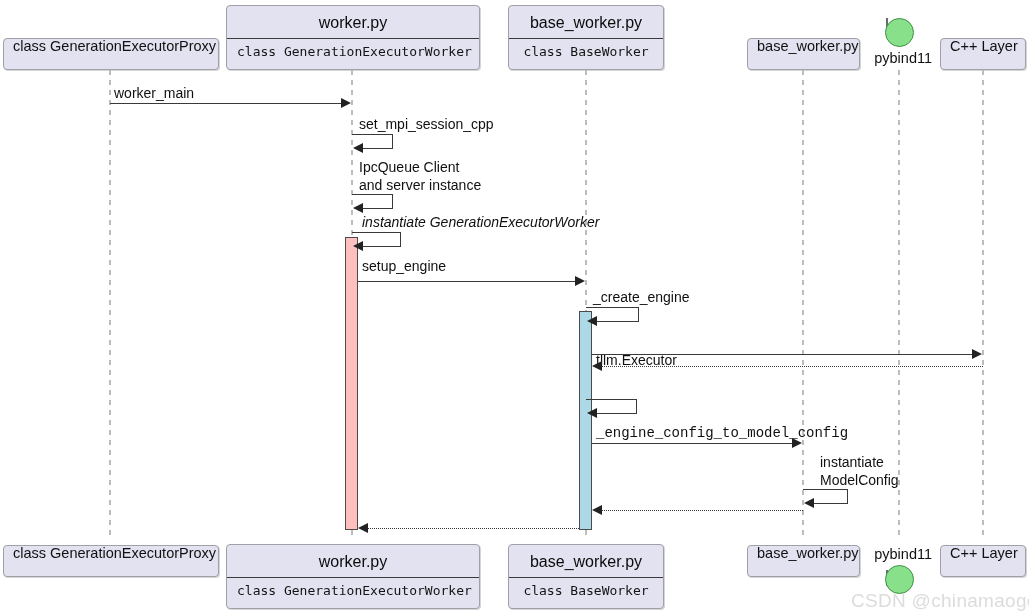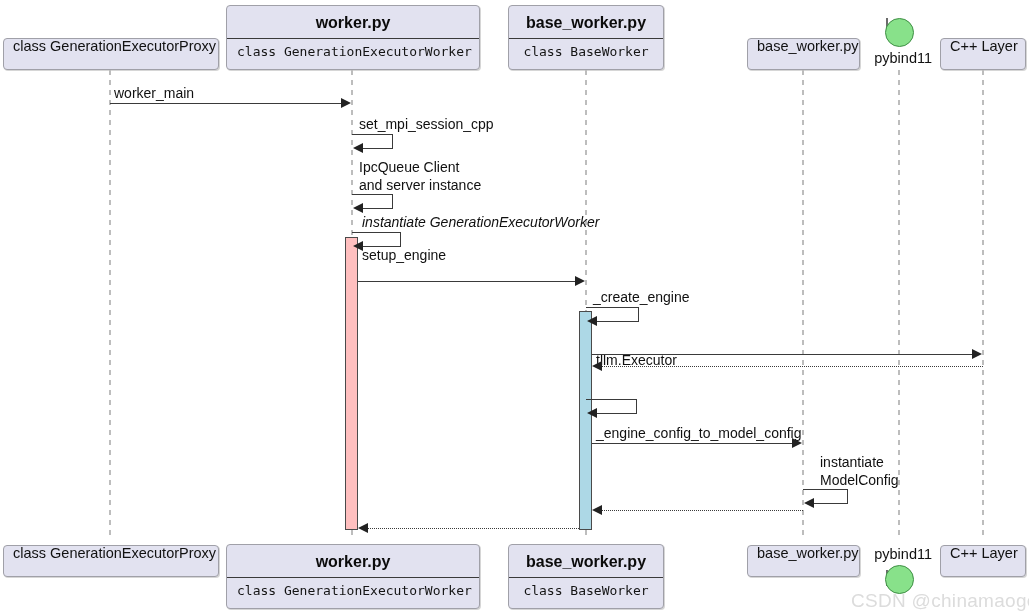--- a/index.html
+++ b/index.html
@@ -22,21 +22,21 @@
     background:#E2E2F0;
     border:1px solid #A0A0A8;
     border-radius:4px;
     box-shadow:1px 1px 0 rgba(0,0,0,.16);
     display:flex;
     flex-direction:column;
     align-items:stretch;
     justify-content:center;
   }
   .pbox .ptitle{
-    font-weight:bold;
+    font-weight:normal;
     font-size:16px;
     color:#0b0b0b;
     text-align:center;
     padding:5px 10px 6px 10px;
     border-bottom:1px solid #3a3a3a;
     line-height:1.15;
     white-space:nowrap;
   }
   .pbox .psub{
     font-family:"DejaVu Sans Mono", monospace;
@@ -197,21 +197,21 @@
   <div class="vline" style="left:392px; top:194px; height:15px;"></div>
   <div class="aline" style="left:362px; top:208px; width:31px;"></div>
   <div class="ahead left" style="left:353px; top:203px;"></div>
 
   <div class="mlabel" style="left:362px; top:214px;font-style:italic;">instantiate GenerationExecutorWorker</div>
   <div class="aline" style="left:352px; top:232px; width:48px;"></div>
   <div class="vline" style="left:400px; top:232px; height:15px;"></div>
   <div class="aline" style="left:362px; top:246px; width:39px;"></div>
   <div class="ahead left" style="left:353px; top:241px;"></div>
 
-  <div class="mlabel" style="left:362px; top:247px;text-align:center;">setup_engine</div>
+  <div class="mlabel" style="left:362px; top:258px;text-align:center;">setup_engine</div>
   <div class="aline" style="left:358px; top:281px; width:219px;"></div>
   <div class="ahead right" style="left:575px; top:276px;"></div>
 
   <div class="mlabel" style="left:593px; top:289px;">_create_engine</div>
   <div class="aline" style="left:586px; top:307px; width:52px;"></div>
   <div class="vline" style="left:638px; top:307px; height:15px;"></div>
   <div class="aline" style="left:596px; top:321px; width:43px;"></div>
   <div class="ahead left" style="left:587px; top:316px;"></div>
 
   <div class="mlabel" style="left:596px; top:352px;">tllm.Executor</div>
@@ -219,21 +219,21 @@
   <div class="ahead right" style="left:972px; top:349px;"></div>
 
   <div class="aline dotted" style="left:601px; top:366px; width:382px;"></div>
   <div class="ahead left" style="left:592px; top:361px;"></div>
 
   <div class="aline" style="left:586px; top:399px; width:50px;"></div>
   <div class="vline" style="left:636px; top:399px; height:15px;"></div>
   <div class="aline" style="left:596px; top:413px; width:41px;"></div>
   <div class="ahead left" style="left:587px; top:408px;"></div>
 
-  <div class="mlabel" style="left:596px; top:425px;">_engine_config_to_model_config</div>
+  <div class="mlabel" style="left:596px; top:425px;font-family:Liberation Mono, monospace;">_engine_config_to_model_config</div>
   <div class="aline" style="left:592px; top:443px; width:202px;"></div>
   <div class="ahead right" style="left:792px; top:438px;"></div>
 
   <div class="mlabel" style="left:811px; top:454px;margin-left:9px;">
     <span>instantiate</span><br>
     <span>ModelConfig</span>
   </div>
   <div class="aline" style="left:803px; top:489px; width:44px;"></div>
   <div class="vline" style="left:847px; top:489px; height:15px;"></div>
   <div class="aline" style="left:813px; top:503px; width:35px;"></div>

